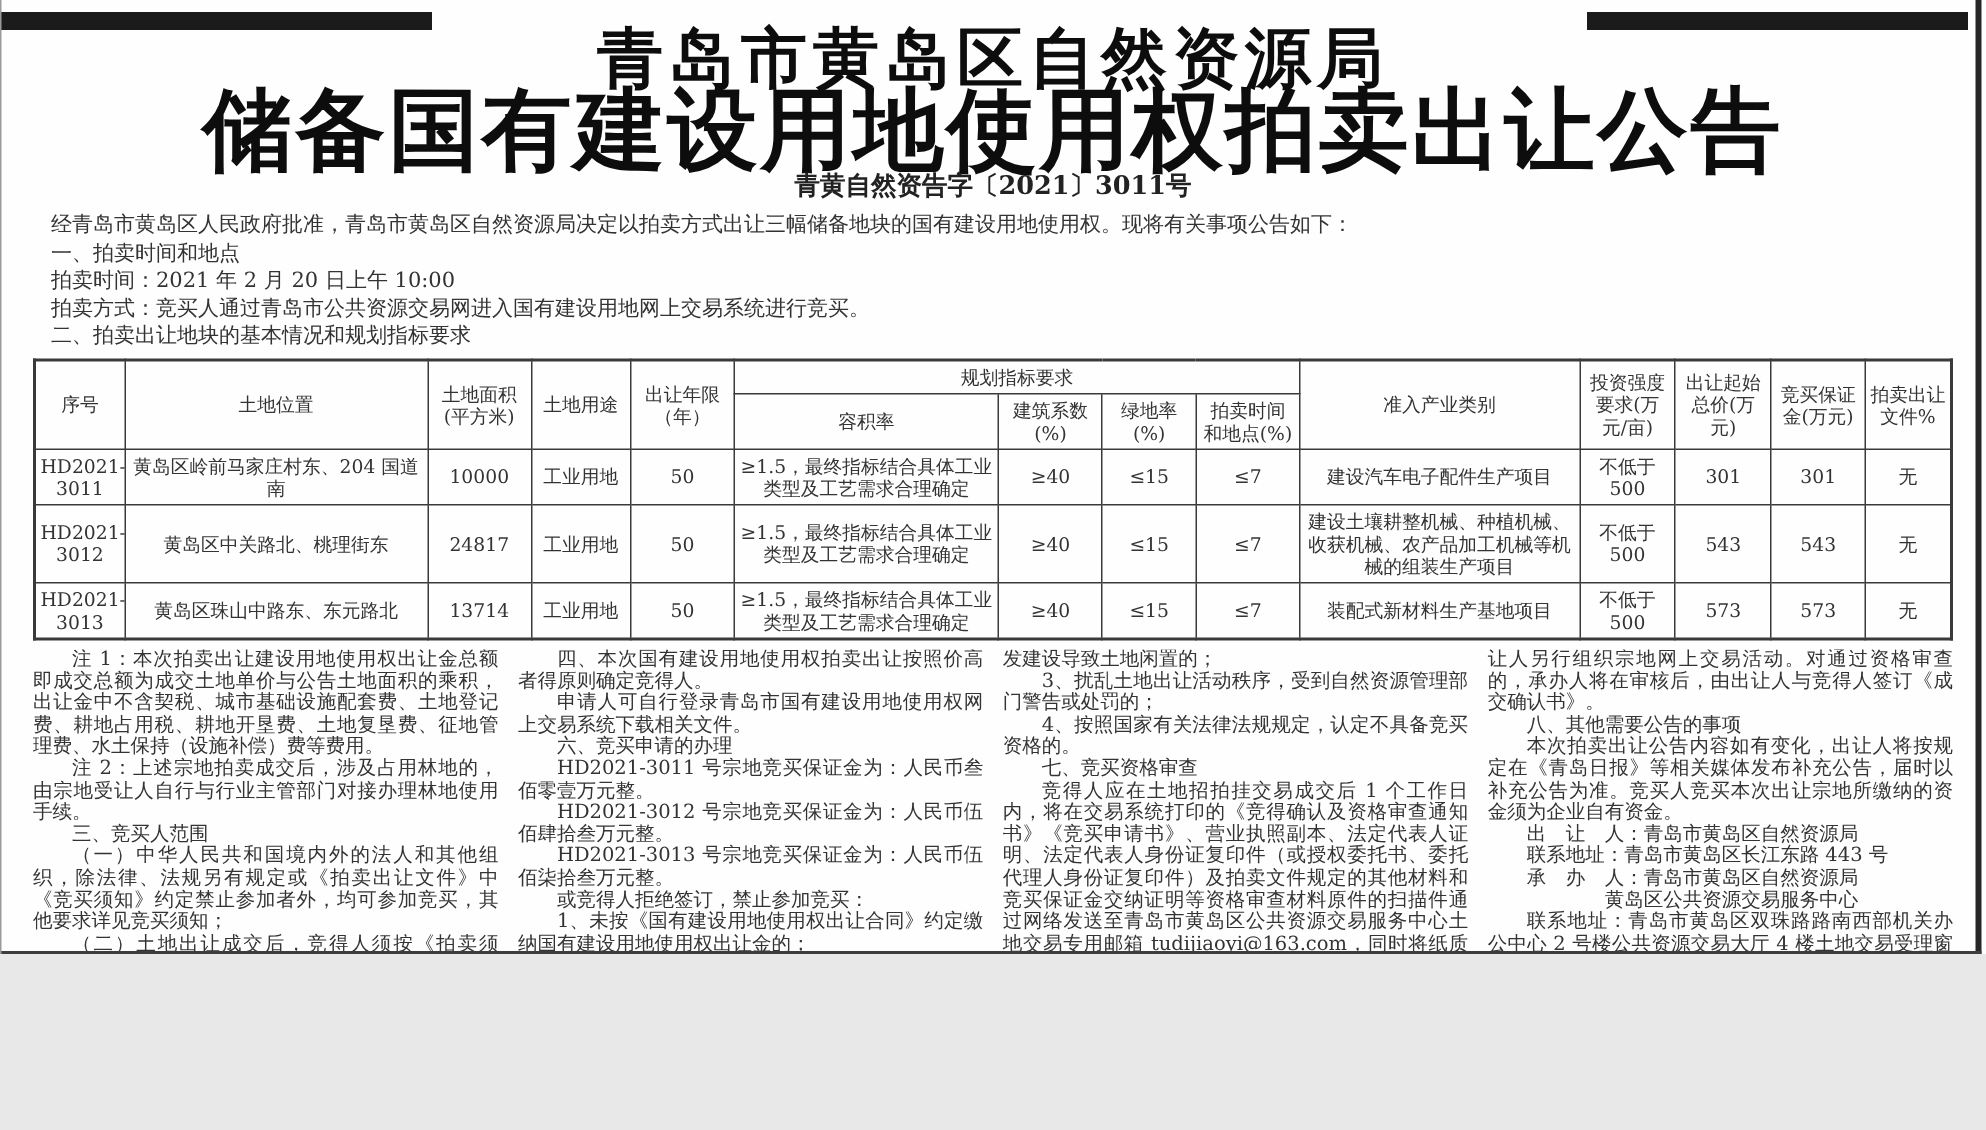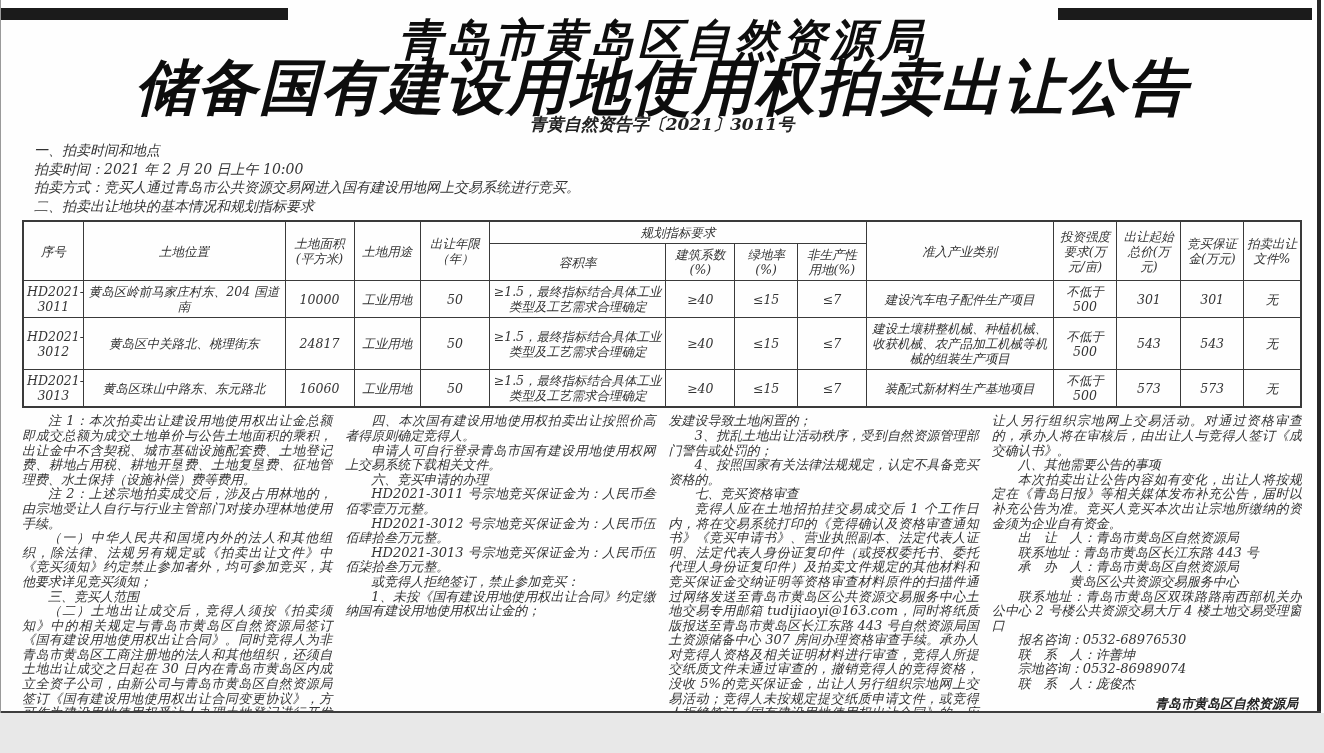--- a/index.html
+++ b/index.html
@@ -1,24 +1,23 @@
 <!DOCTYPE html>
 <html><head>
 <meta charset="utf-8">
 <style>
   html,body{margin:0;padding:0;background:#e8e8e8;}
   .page{
     position:relative;
-    width:1324px;height:713px;
+    width:1324px;height:636px;
     background:#fefefe;
     color:#2e2e2e;
     font-family:"DejaVu Serif", serif;
     overflow:hidden;
     margin:0 auto;
-    font-style:italic;
   }
   
   .top-rule-left{position:absolute;left:0;top:8px;width:288px;height:12px;background:#1b1b1b;}
   .top-rule-right{position:absolute;left:1058px;top:8px;width:254px;height:12px;background:#1b1b1b;}
   .right-rule{position:absolute;left:1317px;top:0;width:4px;height:753px;background:#262626;}
   .bottom-rule{position:absolute;left:0;bottom:0;width:1321px;height:2px;background:#3d3d3d;}
   .left-rule{position:absolute;left:0;top:0;width:1px;height:753px;background:#9a9a9a;}
 
   .masthead{margin-top:16px;text-align:center;color:#0d0d0d;
     font-family:"DejaVu Sans", sans-serif;font-weight:bold;}
@@ -70,20 +69,21 @@
   <div class="bottom-rule"></div>
   <div class="left-rule"></div>
 
   <div class="masthead">
     <div class="title-line1">青岛市黄岛区自然资源局</div>
     <div class="title-line2">储备国有建设用地使用权拍卖出让公告</div>
   </div>
   <div class="doc-number">青黄自然资告字〔2021〕3011号</div>
 
   <div class="intro">
+    <p>经青岛市黄岛区人民政府批准，青岛市黄岛区自然资源局决定以拍卖方式出让三幅储备地块的国有建设用地使用权。现将有关事项公告如下：</p>
     <p>一、拍卖时间和地点</p>
     <p>拍卖时间：2021 年 2 月 20 日上午 10:00</p>
     <p>拍卖方式：竞买人通过青岛市公共资源交易网进入国有建设用地网上交易系统进行竞买。</p>
     <p>二、拍卖出让地块的基本情况和规划指标要求</p>
   </div>
 
   <table class="land">
     <colgroup>
       <col style="width:4.7%">
         <col style="width:15.8%">
@@ -111,21 +111,21 @@
         <th rowspan="2">准入产业类别</th>
         <th rowspan="2">投资强度要求(万元/亩)</th>
         <th rowspan="2">出让起始总价(万元)</th>
         <th rowspan="2">竞买保证金(万元)</th>
         <th rowspan="2">拍卖出让文件%</th>
       </tr>
       <tr>
         <th>容积率</th>
         <th>建筑系数(%)</th>
         <th>绿地率(%)</th>
-        <th>非生产性用地(%)</th>
+        <th>拍卖时间和地点(%)</th>
       </tr>
     </thead>
     <tbody>
       <tr>
         <td>HD2021-3011</td>
         <td>黄岛区岭前马家庄村东、204 国道南</td>
         <td>10000</td>
         <td>工业用地</td>
         <td>50</td>
         <td>≥1.5，最终指标结合具体工业类型及工艺需求合理确定</td>
@@ -150,42 +150,42 @@
         <td>≤7</td>
         <td>建设土壤耕整机械、种植机械、收获机械、农产品加工机械等机械的组装生产项目</td>
         <td>不低于 500</td>
         <td>543</td>
         <td>543</td>
         <td>无</td>
       </tr>
       <tr>
         <td>HD2021-3013</td>
         <td>黄岛区珠山中路东、东元路北</td>
-        <td>16060</td>
+        <td>13714</td>
         <td>工业用地</td>
         <td>50</td>
         <td>≥1.5，最终指标结合具体工业类型及工艺需求合理确定</td>
         <td>≥40</td>
         <td>≤15</td>
         <td>≤7</td>
         <td>装配式新材料生产基地项目</td>
         <td>不低于 500</td>
         <td>573</td>
         <td>573</td>
         <td>无</td>
       </tr>
     </tbody>
   </table>
 
   <div class="columns">
     <div class="col">
       <p class="ind">注 1：本次拍卖出让建设用地使用权出让金总额即成交总额为成交土地单价与公告土地面积的乘积，出让金中不含契税、城市基础设施配套费、土地登记费、耕地占用税、耕地开垦费、土地复垦费、征地管理费、水土保持（设施补偿）费等费用。</p>
       <p class="ind">注 2：上述宗地拍卖成交后，涉及占用林地的，由宗地受让人自行与行业主管部门对接办理林地使用手续。</p>
+      <p class="ind">三、竞买人范围</p>
       <p class="ind">（一）中华人民共和国境内外的法人和其他组织，除法律、法规另有规定或《拍卖出让文件》中《竞买须知》约定禁止参加者外，均可参加竞买，其他要求详见竞买须知；</p>
-      <p class="ind">三、竞买人范围</p>
       <p class="ind">（二）土地出让成交后，竞得人须按《拍卖须知》中的相关规定与青岛市黄岛区自然资源局签订《国有建设用地使用权出让合同》。同时竞得人为非青岛市黄岛区工商注册地的法人和其他组织，还须自土地出让成交之日起在 30 日内在青岛市黄岛区内成立全资子公司，由新公司与青岛市黄岛区自然资源局签订《国有建设用地使用权出让合同变更协议》，方可作为建设用地使用权受让人办理土地登记进行开发经营。</p>
 
     </div>
     <div class="col">
       <p class="ind">四、本次国有建设用地使用权拍卖出让按照价高者得原则确定竞得人。</p>
       <p class="ind">申请人可自行登录青岛市国有建设用地使用权网上交易系统下载相关文件。</p>
       <p class="ind">六、竞买申请的办理</p>
       <p class="ind">HD2021-3011 号宗地竞买保证金为：人民币叁佰零壹万元整。</p>
       <p class="ind">HD2021-3012 号宗地竞买保证金为：人民币伍佰肆拾叁万元整。</p>
       <p class="ind">HD2021-3013 号宗地竞买保证金为：人民币伍佰柒拾叁万元整。</p>

